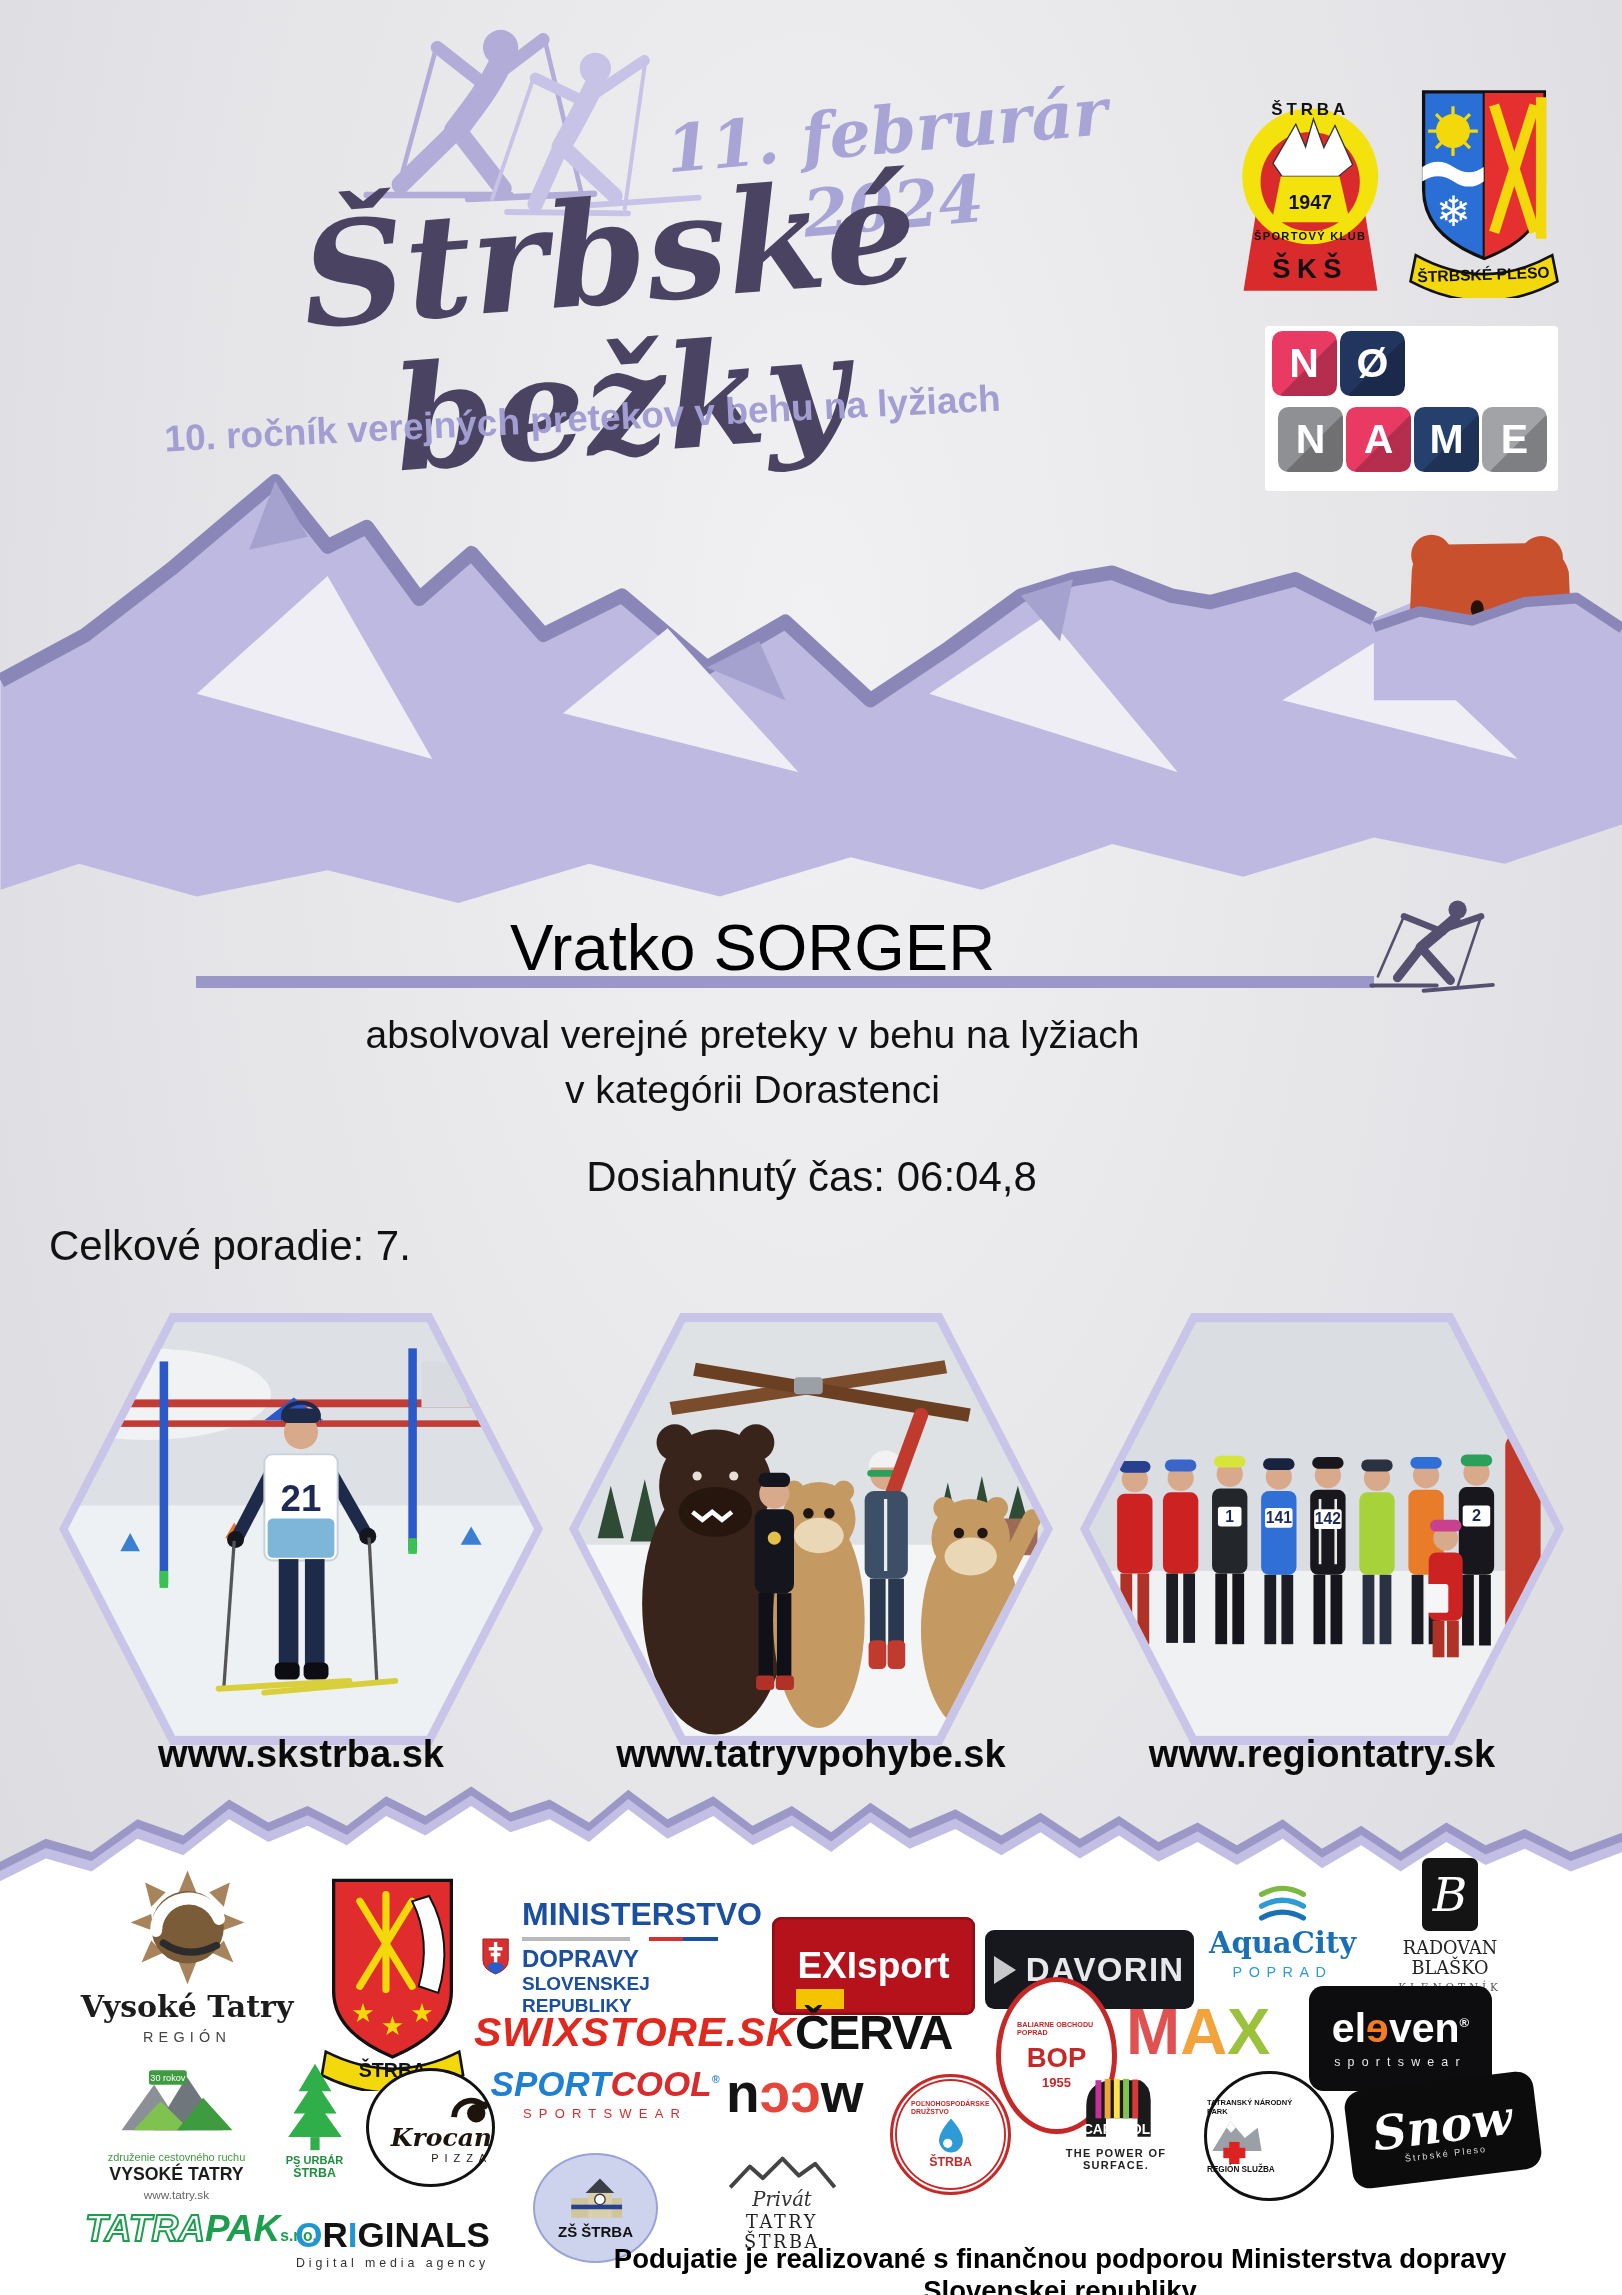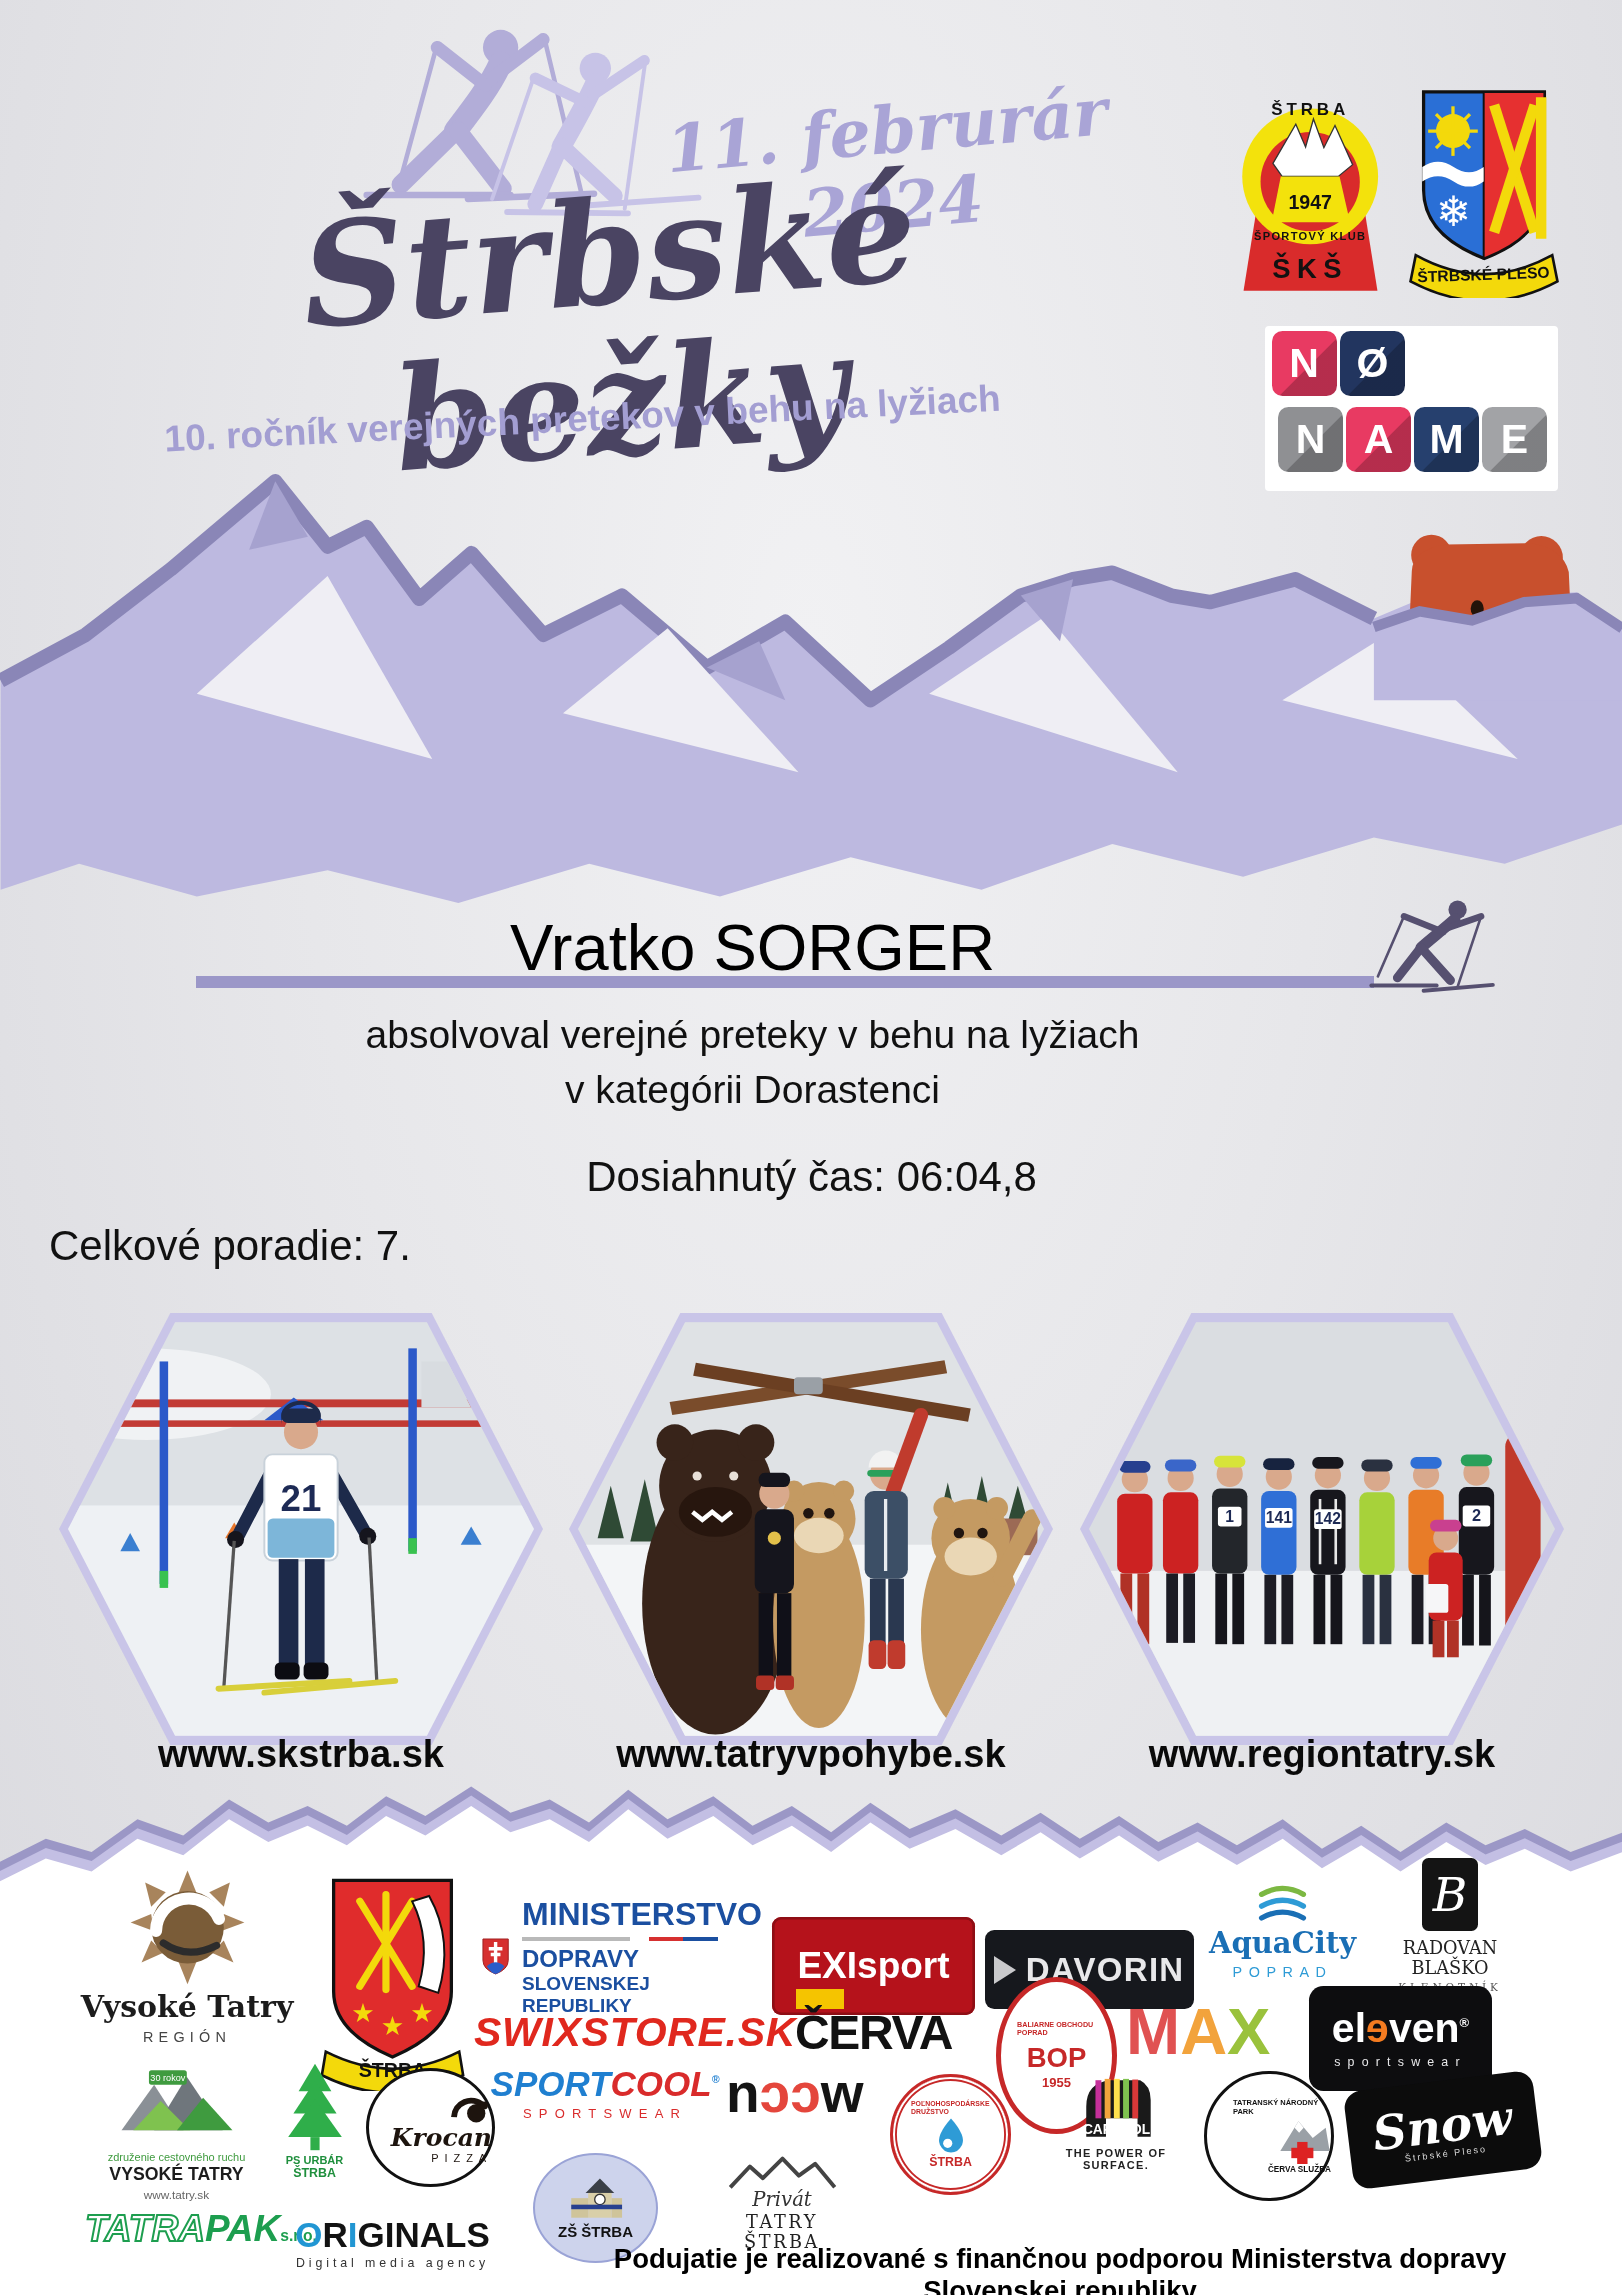--- a/index.html
+++ b/index.html
@@ -568,31 +568,31 @@
         <rect x="56" y="12" width="9" height="60" fill="#ffe14d"></rect>
         <rect x="70" y="12" width="9" height="60" fill="#7fc24f"></rect>
         <rect x="84" y="13" width="9" height="59" fill="#d93838"></rect>
       </g>
       <text x="60" y="96" font-size="21" font-weight="bold" fill="#fff" text-anchor="middle">CAPAROL</text>
     </svg>
     <div style="font-size:11px;font-weight:bold;letter-spacing:1.3px;color:#222;margin-top:5.2px">THE POWER OF SURFACE.</div>
   </div>
 
   <div class="abs" style="left:1204px;top:2071px;width:131px;height:131px">
-    <div style="width:124px;height:124px;border-radius:50%;background:#fff;border:3.3px solid #111;display:flex;flex-direction:column;align-items:flex-end;justify-content:center">
+    <div style="width:124px;height:124px;border-radius:50%;background:#fff;border:3.3px solid #111;display:flex;flex-direction:column;align-items:flex-start;justify-content:center">
       <div style="font-size:7.5px;font-weight:bold;color:#111;width:98px;line-height:1.2">TATRANSKÝ NÁRODNÝ PARK</div>
       <svg width="56" height="48" viewBox="0 0 86 74">
         <polygon points="8,54 36,8 58,34 78,18 84,54" fill="#9aa0a6"></polygon>
         <polygon points="30,18 36,8 44,18 37,26" fill="#fff"></polygon>
         <g fill="#d22">
             <rect x="34" y="40" width="16" height="34"></rect>
             <rect x="25" y="49" width="34" height="16"></rect>
           </g>
       </svg>
-      <div style="font-size:8.2px;font-weight:bold;color:#111;margin-top:1.3px">ČERVA SLUŽBA</div>
+      <div style="font-size:8.2px;font-weight:bold;color:#111;margin-top:1.3px">REGIÓN SLUŽBA</div>
     </div>
   </div>
 
   <div class="abs rbox" style="left:1348px;top:2081px;width:190px;height:98px;background:#0c0c0c;border-radius:17px;transform:rotate(-7deg);flex-direction:column">
     <span style="font-family:'DejaVu Serif',serif;font-style:italic;font-weight:bold;font-size:47px;color:#fff;line-height:1">Snow</span>
     <span style="font-size:9.2px;color:#d8d8d8;letter-spacing:2px">Štrbské Pleso</span>
   </div>
 
   <div class="abs" style="left:85px;top:2208px;width:216px">
     <span style="font-size:37px;font-weight:bold;font-style:italic;color:#fff;-webkit-text-stroke:2px #1d9e4f">TATRA</span><span style="font-size:37px;font-weight:bold;font-style:italic;color:#1d9e4f">PAK</span><span style="font-size:15.7px;font-weight:bold;color:#1d9e4f">s.r.o.</span>

